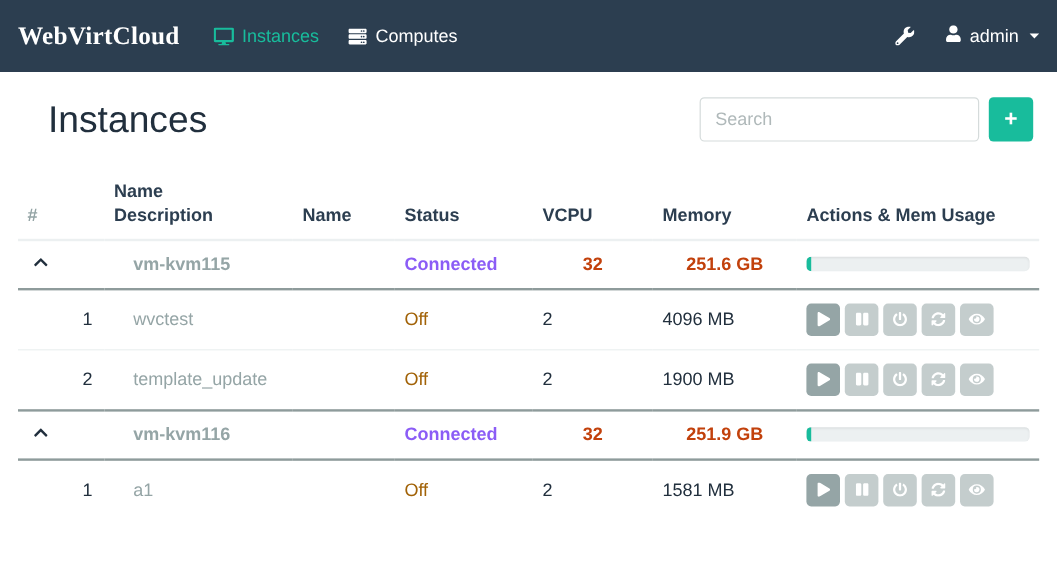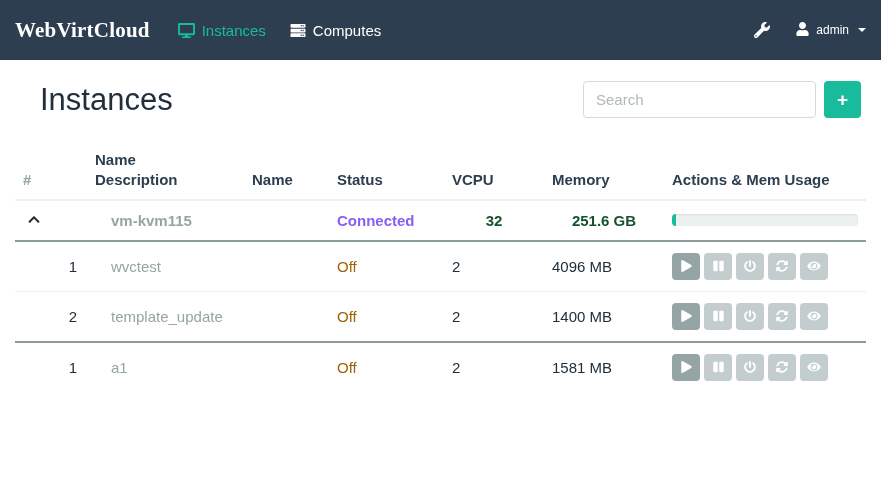--- a/index.html
+++ b/index.html
@@ -11,21 +11,21 @@
     padding: 0 15px; color: #fff; }
   .brand { font-size: 21px; font-weight: 700; color: #fff; letter-spacing: .2px;
     cursor: pointer; font-family: Liberation Serif, serif; }
   .nav-items { display: flex; align-items: center; margin-left: 28px; gap: 24px; }
   .nav-item { display: flex; align-items: center; gap: 7px; font-size: 15px;
     cursor: pointer; color: #fff; }
   .nav-item.active { color: #18bc9c; }
   .nav-item svg { display: block; }
   .navbar-right { margin-left: auto; display: flex; align-items: center; gap: 26px; }
   .wrench-btn { cursor: pointer; display: flex; align-items: center; }
-  .user-menu { display: flex; align-items: center; gap: 7px; font-size: 12px;
+  .user-menu { display: flex; align-items: center; gap: 7px; font-size: 15px;
     cursor: pointer; }
   .caret { width: 0; height: 0; border-left: 4px solid transparent;
     border-right: 4px solid transparent; border-top: 4px solid #fff; margin-left: 2px; }
 
   
   .content { padding: 0 15px; }
   .page-head { display: flex; align-items: center; margin-top: 21px; }
   .page-title { font-size: 31px; font-weight: 400; color: #212f3d; padding-left: 25px; }
   .head-tools { margin-left: auto; display: flex; gap: 8px; padding-right: 5px; }
   .search-input { width: 233px; height: 37px; border: 1px solid #d5dbdb; border-radius: 4px;
@@ -45,21 +45,21 @@
   td { padding: 11px 8px; font-size: 15px; color: #212f3d; vertical-align: middle; }
   tr.border-dark { border-bottom: 2px solid #8e9b9b; }
   tr.border-light { border-bottom: 1px solid #ecf0f1; }
   .num-cell { text-align: right; padding-right: 10px; }
   .host-row .num-cell { text-align: left; padding-left: 12px; }
   .chevron { cursor: pointer; display: inline-flex; }
   a.name-link { text-decoration: none; color: #95a5a6; cursor: pointer; margin-left: 16px; }
   .host-row a.name-link { font-weight: 700; }
   .status-connected { color: #8b5cf6; font-weight: 600; }
   .status-off { color: #a16207; }
-  .host-metric { font-weight: 700; text-align: center; color: #14532d; }
+  .host-metric { font-weight: 700; text-align: center; color: #c2410c; }
 
   
   .progress { width: 100%; height: 12px; background: #ecf0f1; border-radius: 4px;
     overflow: hidden; box-shadow: inset 0 1px 2px rgba(0,0,0,.08); }
   .progress-fill { height: 100%; background: #18bc9c; min-width: 3px; }
 
   
   .btn-group { display: flex; gap: 4px; }
   .abtn { width: 28px; height: 27px; border: none; border-radius: 4px; background: #95a5a6;
     display: inline-flex; align-items: center; justify-content: center; cursor: pointer;
@@ -216,21 +216,21 @@
           </div>
         </td>
       </tr>
 
       <tr class="vm-row border-dark">
         <td class="num-cell">2</td>
         <td><a class="name-link">template_update</a></td>
         <td></td>
         <td class="status-off">Off</td>
         <td>2</td>
-        <td>1400 MB</td>
+        <td>1900 MB</td>
         <td>
           <div class="btn-group">
             <button class="abtn">
                 <span>
                   <svg width="11" height="12" viewBox="0 0 448 512" fill="#fff">
                     <path d="M424.4 214.7L72.4 6.6C43.8-10.3 0 6.1 0 47.9V464c0 37.5 40.7 60.1 72.4 41.3l352-208c31.4-18.5 31.5-64.1 0-82.6z"></path>
                   </svg>
                 </span>
               </button>
             <button class="abtn disabled">
@@ -258,20 +258,39 @@
                 <span>
                   <svg width="14" height="12" viewBox="0 0 576 512" fill="#fff">
                     <path d="M572.5 241.4C518.3 135.6 410.9 64 288 64S57.7 135.6 3.5 241.4a32.4 32.4 0 0 0 0 29.2C57.7 376.4 165.1 448 288 448s230.3-71.6 284.5-177.4a32.4 32.4 0 0 0 0-29.2zM288 400a144 144 0 1 1 144-144 143.9 143.9 0 0 1-144 144zm0-240a95.3 95.3 0 0 0-25.3 3.8 47.9 47.9 0 0 1-66.9 66.9A95.8 95.8 0 1 0 288 160z"></path>
                   </svg>
                 </span>
               </button>
           </div>
         </td>
       </tr>
 
+      <tr class="host-row border-dark">
+        <td class="num-cell">
+          <span class="chevron">
+            <svg width="14" height="13" viewBox="0 0 448 512" fill="#212f3d">
+                <path d="M241 130.5l194.3 194.4c9.4 9.4 9.4 24.6 0 33.9l-22.7 22.7c-9.4 9.4-24.5 9.4-33.9 0L224 227.5 69.3 381.5c-9.4 9.4-24.5 9.4-33.9 0L12.7 358.9c-9.4-9.4-9.4-24.6 0-33.9L207 130.5c9.4-9.4 24.6-9.4 34-.1z"></path>
+              </svg>
+          </span>
+        </td>
+        <td><a class="name-link">vm-kvm116</a></td>
+        <td></td>
+        <td class="status-connected">Connected</td>
+        <td class="host-metric">32</td>
+        <td class="host-metric">251.9 GB</td>
+        <td>
+          <div class="progress">
+            <div class="progress-fill" style="width: 2%;"></div>
+          </div>
+        </td>
+      </tr>
 
       <tr class="vm-row">
         <td class="num-cell">1</td>
         <td><a class="name-link">a1</a></td>
         <td></td>
         <td class="status-off">Off</td>
         <td>2</td>
         <td>1581 MB</td>
         <td>
           <div class="btn-group">

